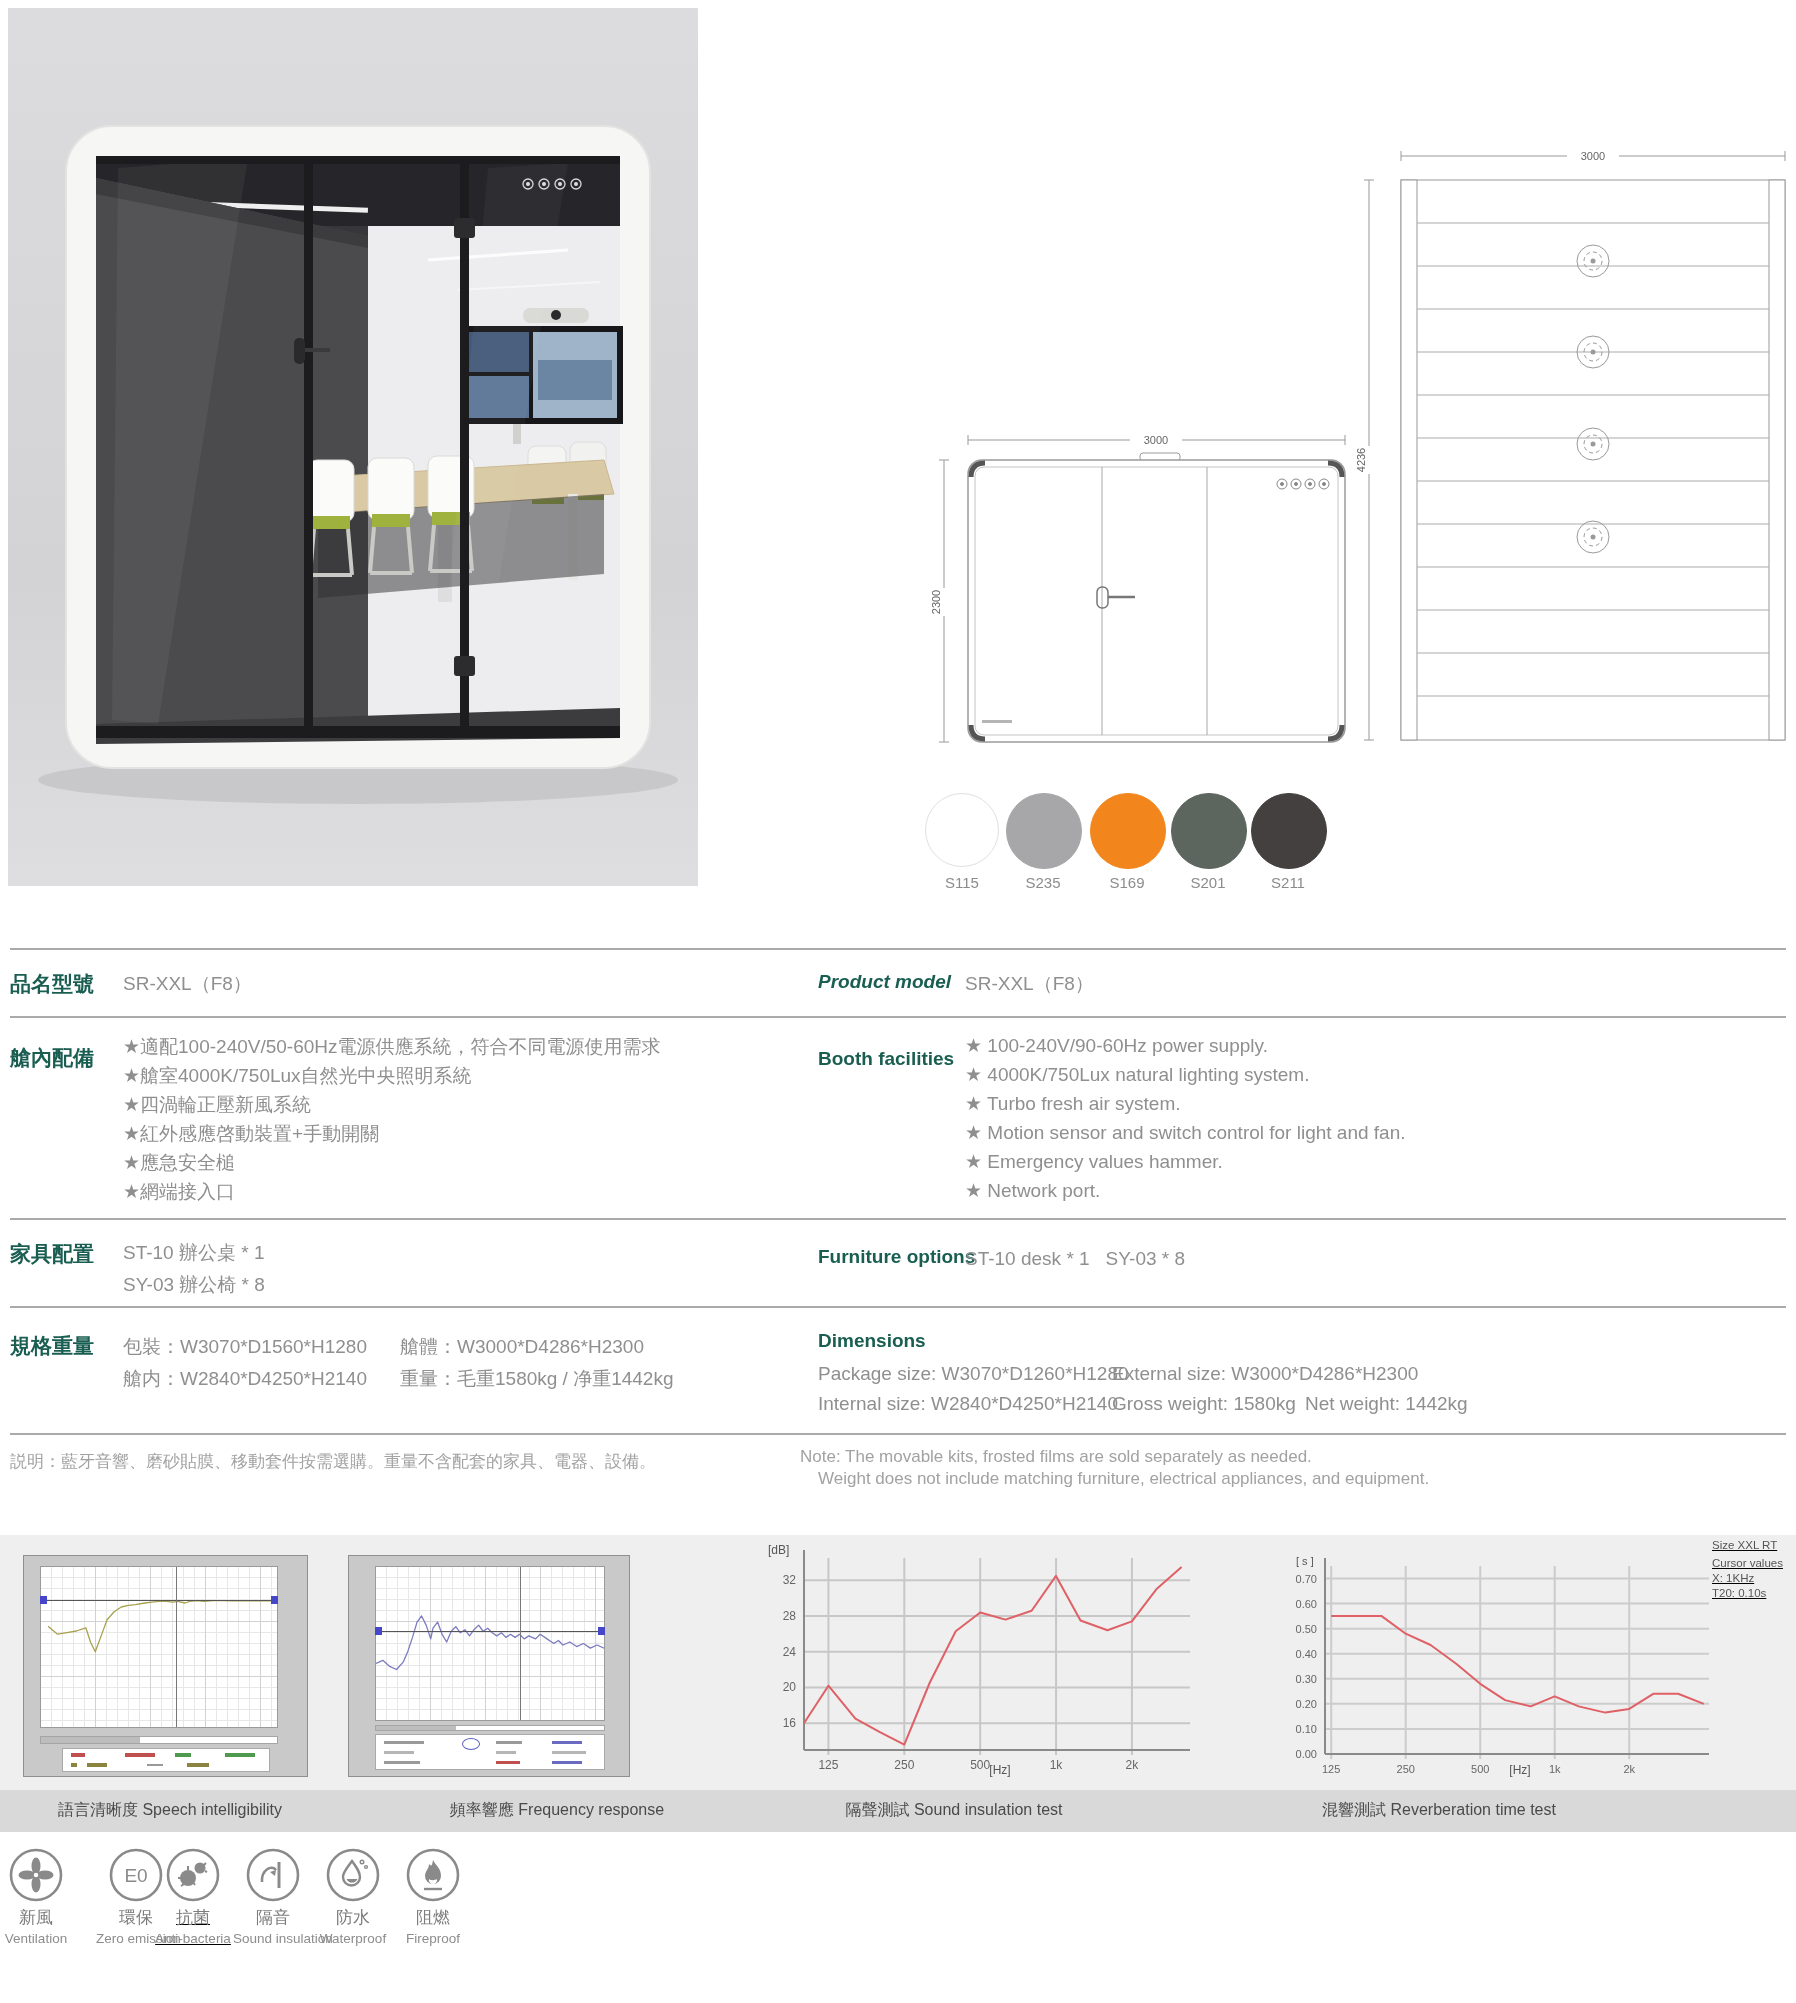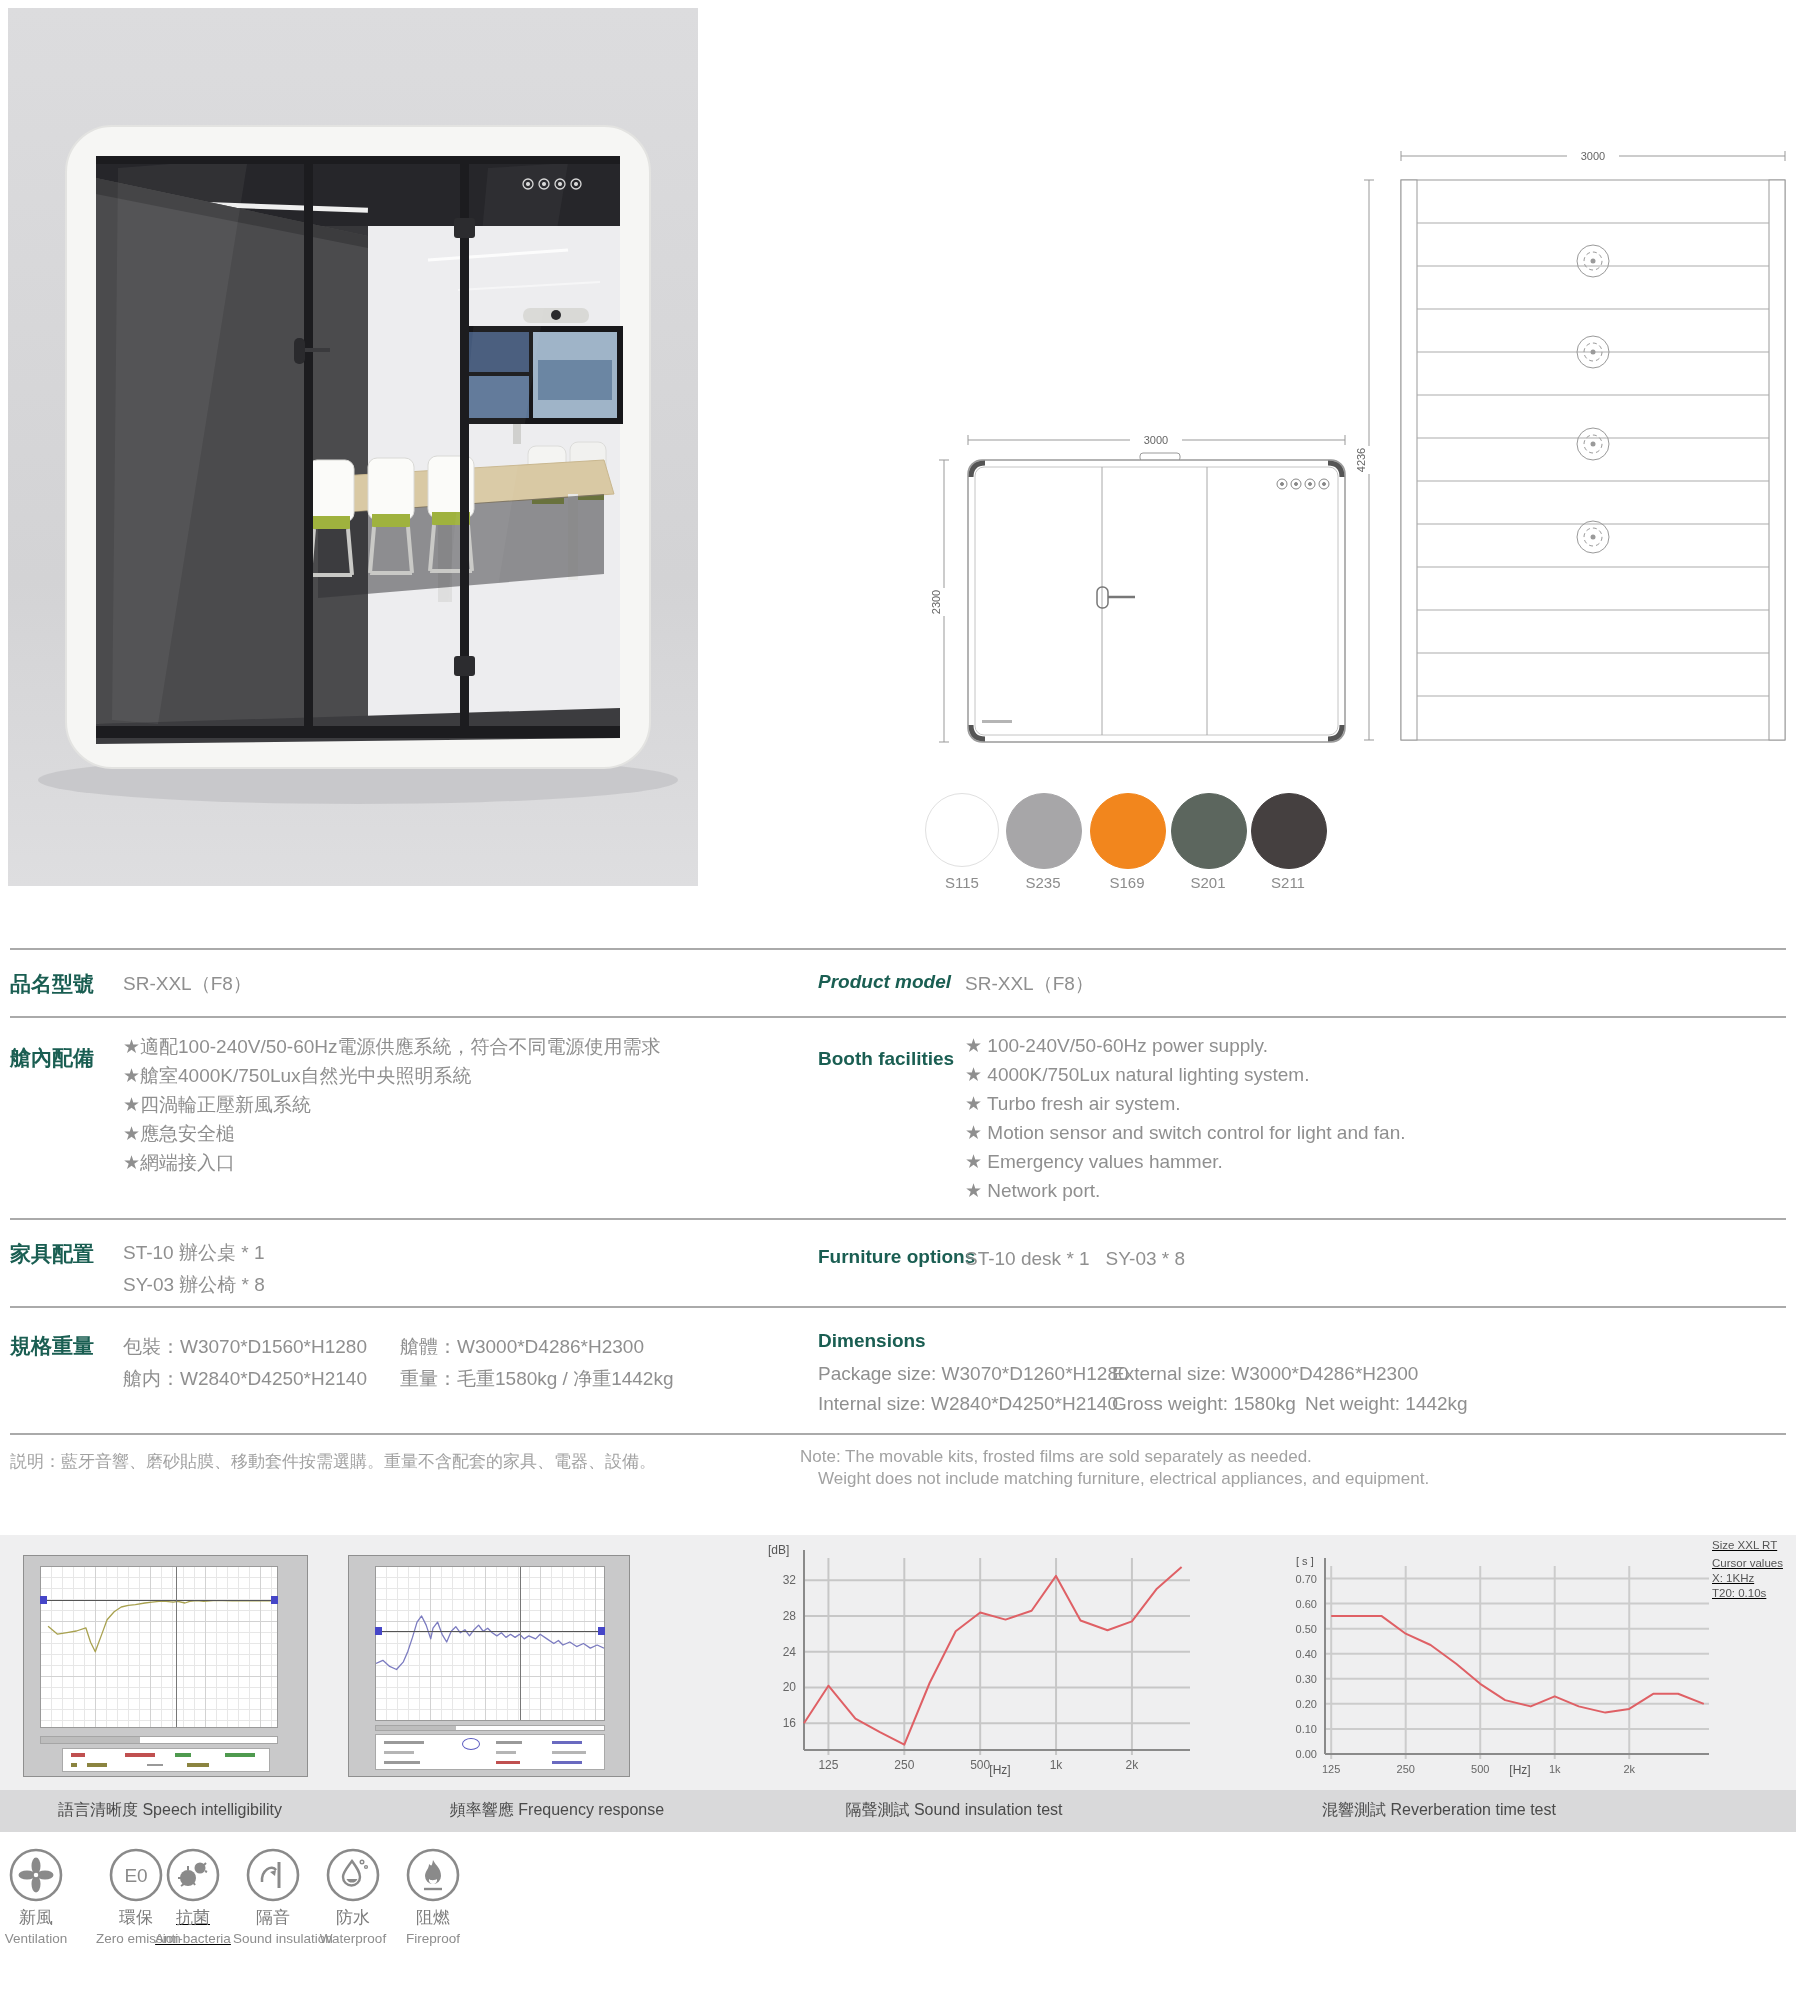--- a/index.html
+++ b/index.html
@@ -260,26 +260,27 @@
   <div class="pos lbl-zh" style="left:10px;top:970px;">品名型號</div>
   <div class="pos val" style="left:123px;top:971px;">SR-XXL（F8）</div>
   <div class="pos lbl-en" style="left:818px;top:971px;font-style:italic;">Product model</div>
   <div class="pos val" style="left:965px;top:971px;">SR-XXL（F8）</div>
 
   <div class="pos lbl-zh" style="left:10px;top:1044px;">艙內配備</div>
   <div class="pos star-list" style="left:123px;top:1034px;">
       <div>★適配100-240V/50-60Hz電源供應系統，符合不同電源使用需求</div>
       <div>★艙室4000K/750Lux自然光中央照明系統</div>
       <div>★四渦輪正壓新風系統</div>
+      <div>★紅外感應啓動裝置+手動開關</div>
       <div>★應急安全槌</div>
       <div>★網端接入口</div>
     </div>
   <div class="pos lbl-en" style="left:818px;top:1048px;">Booth facilities</div>
   <div class="pos star-list" style="left:965px;top:1034px;">
-      <div>★ 100-240V/50-60Hz power supply.</div>
+      <div>★ 100-240V/90-60Hz power supply.</div>
       <div>★ 4000K/750Lux natural lighting system.</div>
       <div>★ Turbo fresh air system.</div>
       <div>★ Motion sensor and switch control for light and fan.</div>
       <div>★ Emergency values hammer.</div>
       <div>★ Network port.</div>
     </div>
 
   <div class="pos lbl-zh" style="left:10px;top:1240px;">家具配置</div>
   <div class="pos star-list" style="left:123px;top:1240px;">
       <div style="height:32px;">ST-10 辦公桌 * 1</div>

